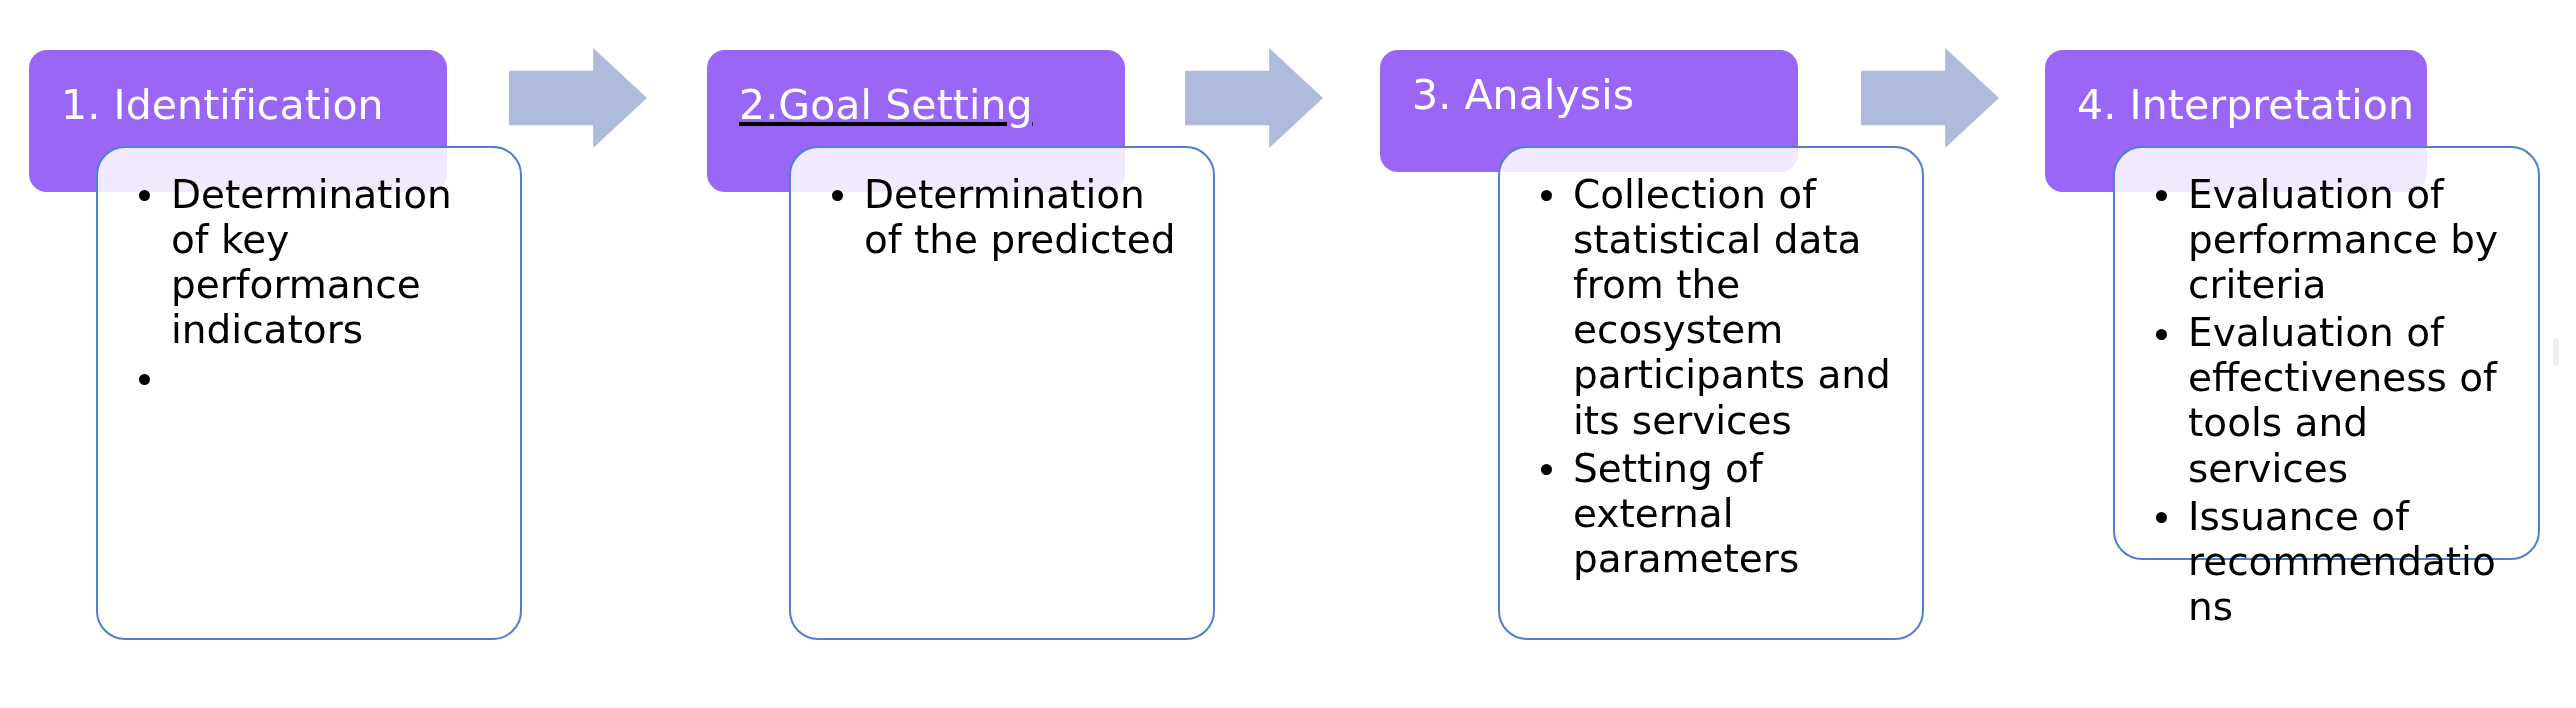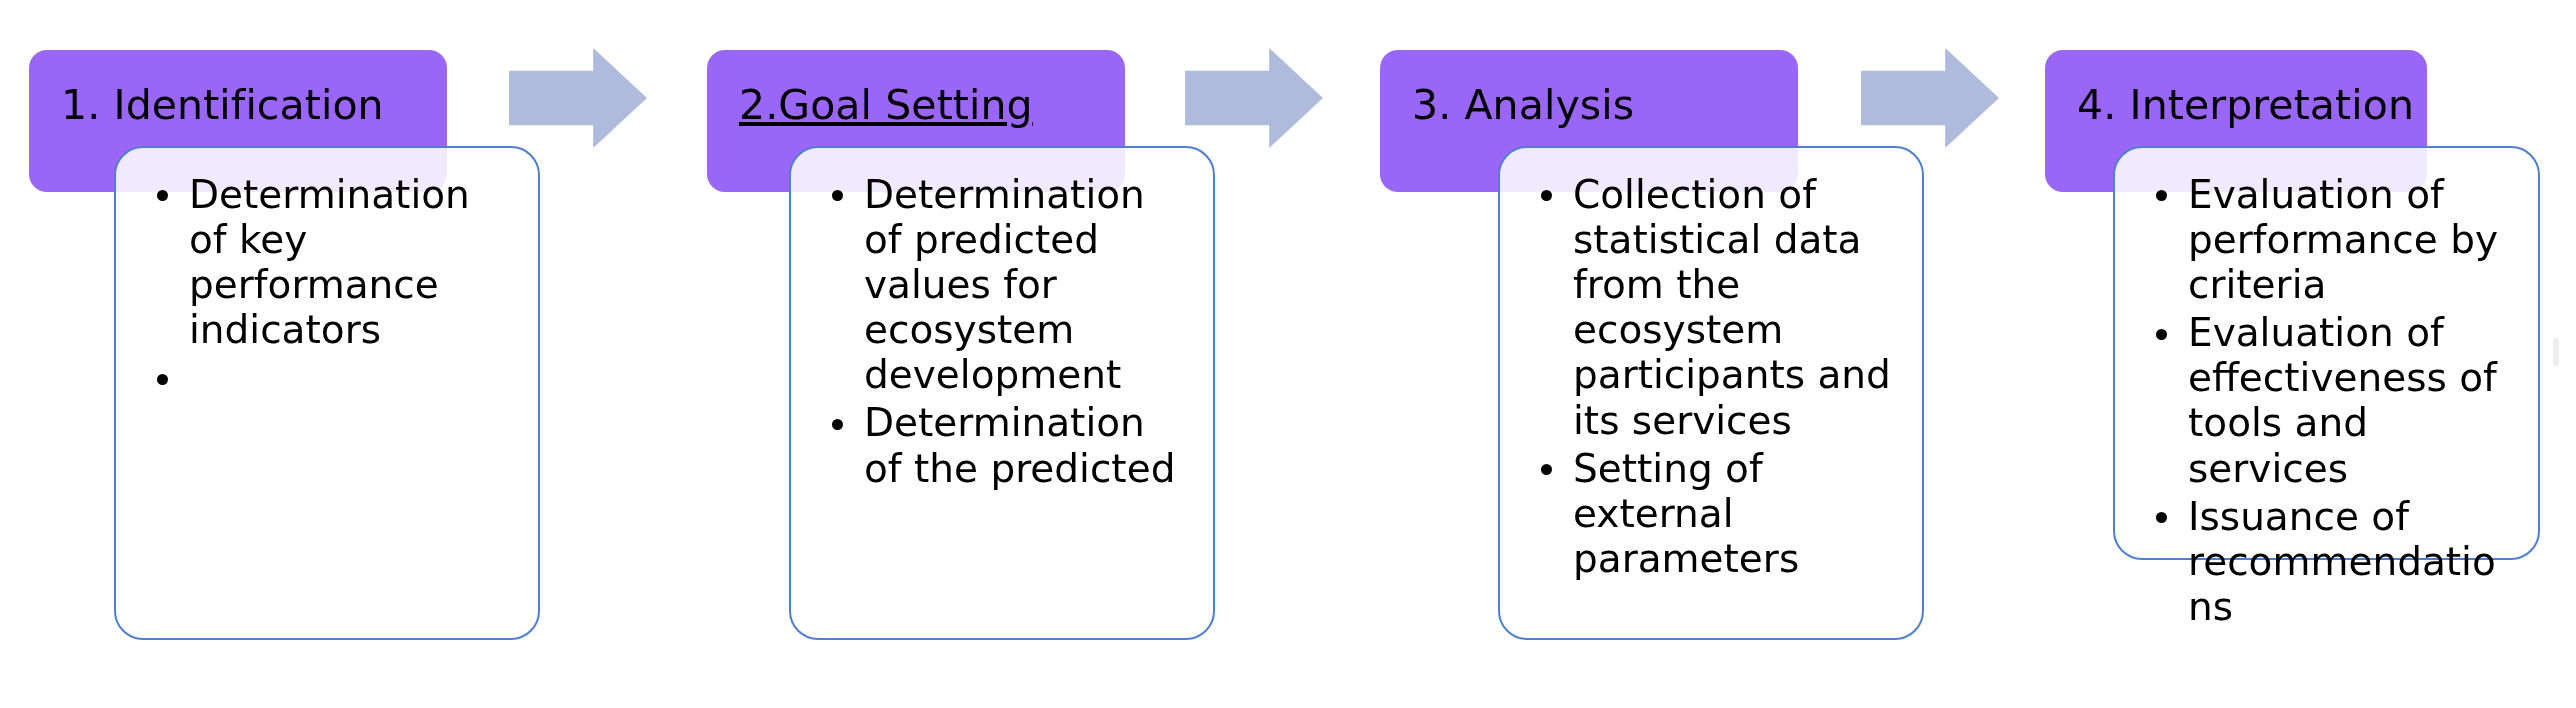--- a/index.html
+++ b/index.html
@@ -32,21 +32,21 @@
   .stage-header {
     position: absolute;
     background: #9966f5;
     border-radius: 18px;
     z-index: 1;
     box-sizing: border-box;
     display: flex;
     align-items: center;
   }
   .stage-header-label {
-    color: #000000;
+    color: #ffffff;
     font-size: 41px;
     line-height: 1.05;
     font-weight: 400;
     letter-spacing: 0.1px;
     padding-left: 32px;
     padding-bottom: 30px;
     white-space: nowrap;
   }
 
   
@@ -101,21 +101,21 @@
 </style>
 </head>
 <body>
 
 <div id="canvas">
 
   <div class="stage" style="left:0px; width:621px;">
     <div class="stage-header" style="left:29px; top:50px; width:418px; height:142px;">
       <span class="stage-header-label">1. Identification</span>
     </div>
-    <div class="stage-body" style="left:114px; top:146px; width:426px; height:494px;">
+    <div class="stage-body" style="left:96px; top:146px; width:426px; height:494px;">
       <ul class="bullets">
         <li class="bullet">
           <span class="bullet-dot"></span>
           <span>Determination of key performance indicators</span>
         </li>
         <li class="bullet">
           <span class="bullet-dot"></span>
         </li>
       </ul>
     </div>
@@ -128,38 +128,34 @@
   </div>
 
   <div class="stage" style="left:0px; width:621px;">
     <div class="stage-header" style="left:707px; top:50px; width:418px; height:142px;text-decoration:underline;">
       <span class="stage-header-label">2.Goal Setting</span>
     </div>
     <div class="stage-body" style="left:789px; top:146px; width:426px; height:494px;">
       <ul class="bullets">
         <li class="bullet">
           <span class="bullet-dot"></span>
-          <span>Determination of predicted values for ecosystem development</span>
-        </li>
-        <li class="bullet">
-          <span class="bullet-dot"></span>
           <span>Determination of the predicted</span>
         </li>
       </ul>
     </div>
   </div>
 
   <div class="arrow" style="left:1185px; top:48px; width:138px; height:100px;">
     <svg width="138" height="100" viewBox="0 0 200 145" xmlns="http://www.w3.org/2000/svg">
       <polygon points="0,33 122,33 122,0 200,72.5 122,145 122,112 0,112" fill="#AFBBDC"></polygon>
     </svg>
   </div>
 
   <div class="stage" style="left:0px; width:621px;">
-    <div class="stage-header" style="left:1380px; top:50px; width:418px; height:142px;">
+    <div class="stage-header" style="left:1380px; top:50px; width:418px; height:122px;">
       <span class="stage-header-label">3. Analysis</span>
     </div>
     <div class="stage-body" style="left:1462px; top:146px; width:426px; height:494px;margin-left:36px;">
       <ul class="bullets">
         <li class="bullet">
           <span class="bullet-dot"></span>
           <span>Collection of statistical data from the ecosystem participants and its services</span>
         </li>
         <li class="bullet">
           <span class="bullet-dot"></span>

